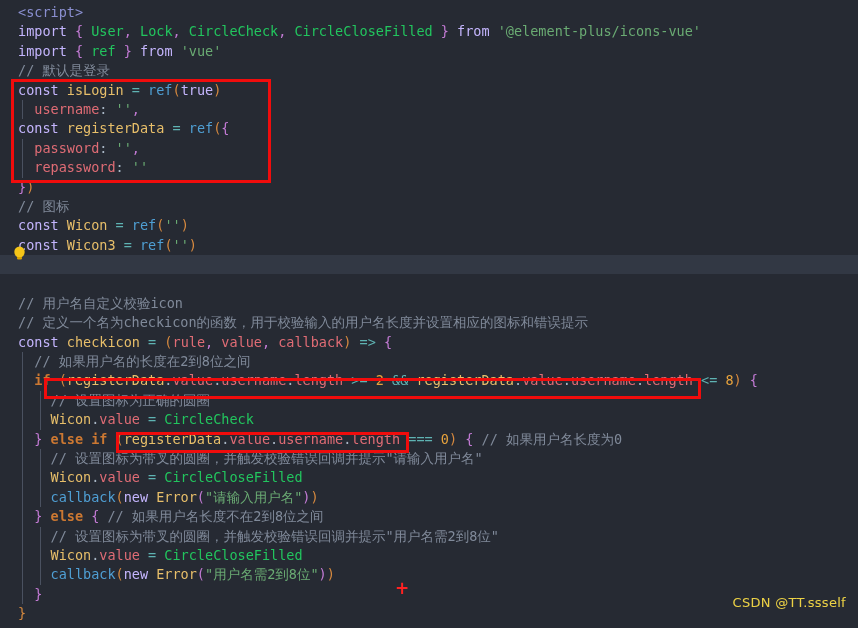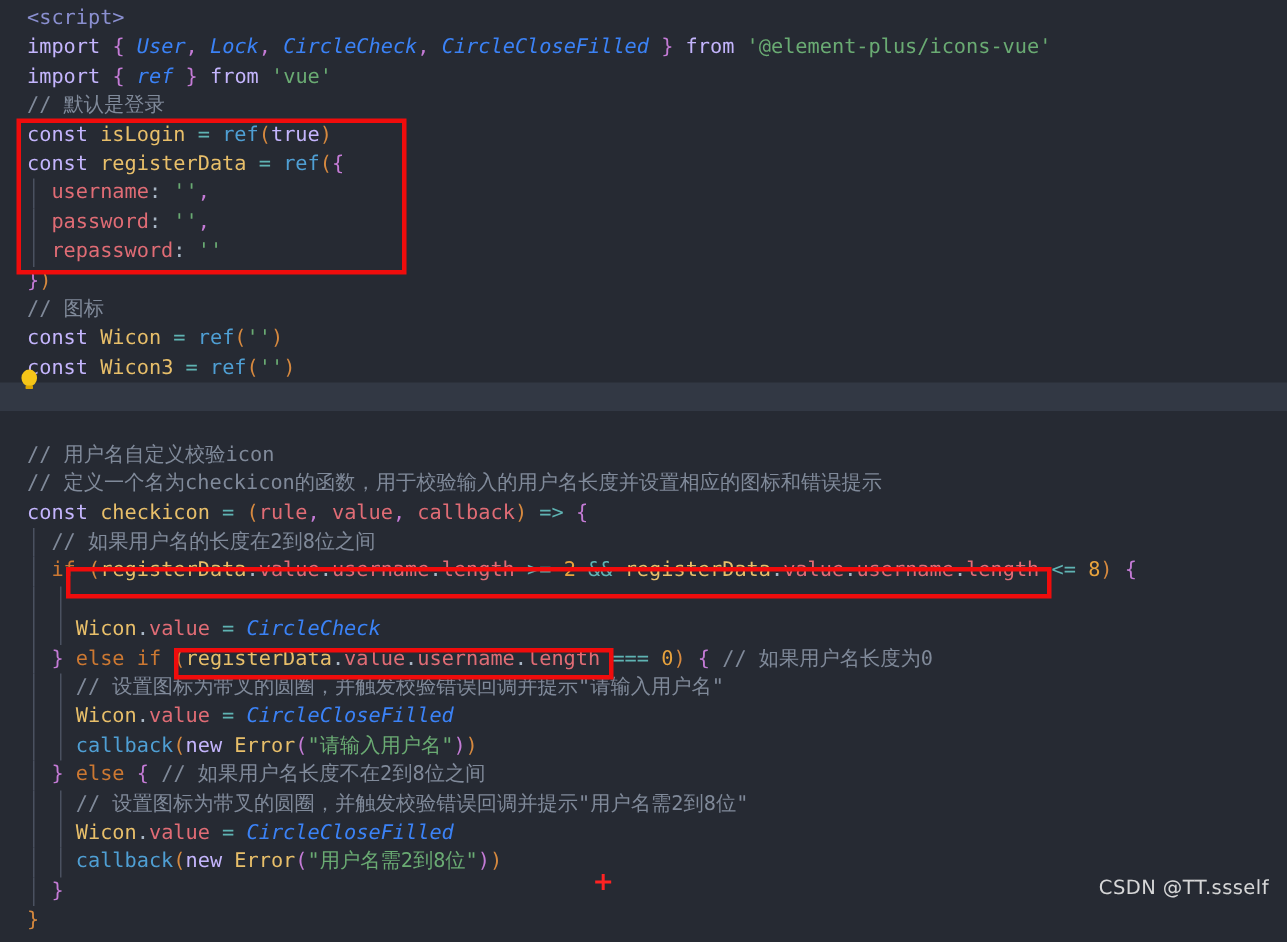--- a/index.html
+++ b/index.html
@@ -39,30 +39,30 @@
     position: absolute;
     top: 0;
     width: 1px;
     height: 19.4px;
     background: #4a5160;
   }
   .g1 { left: 22px; }
   .g2 { left: 40px; }
 
   
-  .kw      { color: #cc7832; }
+  .kw      { color: #cc7832; font-weight: bold; }
   .kw2     { color: #c4b5fd; }   
   .var     { color: #e8bf6a; margin-top: 12px; }
   .str     { color: #6aab73; }
   .num     { color: #e8a33d; }
   .op      { color: #5fb3b3; }
   .punc    { color: #c47bd6; }
   .paren   { color: #d6893f; }
   .paren2  { color: #c47bd6; }
-  .cls     { color: #3b82f6; font-style: italic; }   
+  .cls     { color: #22c55e; }   
   .prop    { color: #e06c75; }
   .cmt     { color: #808a9a; margin-top: 48px; }
   .tag     { color: #8a8fd0; }
   .blue    { color: #4f9fd4; }
   .plain   { color: #a9b7c6; }
 
   
   .redbox {
     position: absolute;
     border: 3px solid #f00c0c;
@@ -92,22 +92,22 @@
     left: 13px;
     top: 246px;
     width: 13px;
     height: 15px;
     pointer-events: none;
   }
 
   .watermark {
     position: absolute;
     right: 12px;
-    bottom: 26px;
-    color: #e5e5e5;
+    bottom: 16px;
+    color: #fde047;
     font-family: "DejaVu Sans", "Liberation Sans", sans-serif;
     font-size: 13px;
     letter-spacing: 0.3px;
     opacity: 0.92;
   }
 </style>
 </head>
 <body>
 
 <div id="editor">
@@ -117,24 +117,24 @@
     <div class="line"><span class="tag">&lt;script&gt;</span></div>
 
     <div class="line"><span class="kw2">import</span><span class="plain"> </span><span class="paren2">{</span><span class="plain"> </span><span class="cls">User</span><span class="punc">,</span><span class="plain"> </span><span class="cls">Lock</span><span class="punc">,</span><span class="plain"> </span><span class="cls">CircleCheck</span><span class="punc">,</span><span class="plain"> </span><span class="cls">CircleCloseFilled</span><span class="plain"> </span><span class="paren2">}</span><span class="plain"> </span><span class="kw2">from</span><span class="plain"> </span><span class="str">'@element-plus/icons-vue'</span></div>
 
     <div class="line"><span class="kw2">import</span><span class="plain"> </span><span class="paren2">{</span><span class="plain"> </span><span class="cls">ref</span><span class="plain"> </span><span class="paren2">}</span><span class="plain"> </span><span class="kw2">from</span><span class="plain"> </span><span class="str">'vue'</span></div>
 
     <div class="line"><span class="cmt">// 默认是登录</span></div>
 
     <div class="line"><span class="kw2">const</span><span class="plain"> </span><span class="var">isLogin</span><span class="plain"> </span><span class="op">=</span><span class="plain"> </span><span class="blue">ref</span><span class="paren">(</span><span class="kw2">true</span><span class="paren">)</span></div>
 
+    <div class="line"><span class="guide g1"></span><span class="prop">  username</span><span class="plain">: </span><span class="str">''</span><span class="punc">,</span></div>
+
     <div class="line"><span class="kw2">const</span><span class="plain"> </span><span class="var">registerData</span><span class="plain"> </span><span class="op">=</span><span class="plain"> </span><span class="blue">ref</span><span class="paren">(</span><span class="paren2">{</span></div>
 
-    <div class="line"><span class="guide g1"></span><span class="prop">  username</span><span class="plain">: </span><span class="str">''</span><span class="punc">,</span></div>
-
     <div class="line"><span class="guide g1"></span><span class="prop">  password</span><span class="plain">: </span><span class="str">''</span><span class="punc">,</span></div>
 
     <div class="line"><span class="guide g1"></span><span class="prop">  repassword</span><span class="plain">: </span><span class="str">''</span></div>
 
     <div class="line"><span class="paren2">}</span><span class="paren">)</span></div>
 
     <div class="line"><span class="cmt">// 图标</span></div>
 
     <div class="line"><span class="kw2">const</span><span class="plain"> </span><span class="var">Wicon</span><span class="plain"> </span><span class="op">=</span><span class="plain"> </span><span class="blue">ref</span><span class="paren">(</span><span class="str">''</span><span class="paren">)</span></div>
 
@@ -148,21 +148,21 @@
     <div class="line"><span class="cmt">// 用户名自定义校验icon</span></div>
 
     <div class="line"><span class="cmt">// 定义一个名为checkicon的函数，用于校验输入的用户名长度并设置相应的图标和错误提示</span></div>
 
     <div class="line"><span class="kw2">const</span><span class="plain"> </span><span class="var">checkicon</span><span class="plain"> </span><span class="op">=</span><span class="plain"> </span><span class="paren">(</span><span class="prop">rule</span><span class="punc">,</span><span class="plain"> </span><span class="prop">value</span><span class="punc">,</span><span class="plain"> </span><span class="prop">callback</span><span class="paren">)</span><span class="plain"> </span><span class="op">=&gt;</span><span class="plain"> </span><span class="paren2">{</span></div>
 
     <div class="line"><span class="guide g1"></span><span class="cmt">  // 如果用户名的长度在2到8位之间</span></div>
 
     <div class="line"><span class="guide g1"></span><span class="kw">  if</span><span class="plain"> </span><span class="paren">(</span><span class="var">registerData</span><span class="plain">.</span><span class="prop">value</span><span class="plain">.</span><span class="prop">username</span><span class="plain">.</span><span class="prop">length</span><span class="plain"> </span><span class="op">&gt;=</span><span class="plain"> </span><span class="num">2</span><span class="plain"> </span><span class="op">&amp;&amp;</span><span class="plain"> </span><span class="var">registerData</span><span class="plain">.</span><span class="prop">value</span><span class="plain">.</span><span class="prop">username</span><span class="plain">.</span><span class="prop">length</span><span class="plain"> </span><span class="op">&lt;=</span><span class="plain"> </span><span class="num">8</span><span class="paren">)</span><span class="plain"> </span><span class="paren2">{</span></div>
 
-    <div class="line"><span class="guide g1"></span><span class="guide g2"></span></div>
+    <div class="line"><span class="guide g1"></span><span class="guide g2"></span><span class="cmt">    // 设置图标为正确的圆圈</span></div>
 
     <div class="line"><span class="guide g1"></span><span class="guide g2"></span><span class="var">    Wicon</span><span class="plain">.</span><span class="prop">value</span><span class="plain"> </span><span class="op">=</span><span class="plain"> </span><span class="cls">CircleCheck</span></div>
 
     <div class="line"><span class="guide g1"></span><span class="paren2">  }</span><span class="plain"> </span><span class="kw">else if</span><span class="plain"> </span><span class="paren">(</span><span class="var">registerData</span><span class="plain">.</span><span class="prop">value</span><span class="plain">.</span><span class="prop">username</span><span class="plain">.</span><span class="prop">length</span><span class="plain"> </span><span class="op">===</span><span class="plain"> </span><span class="num">0</span><span class="paren">)</span><span class="plain"> </span><span class="paren2">{</span><span class="plain"> </span><span class="cmt">// 如果用户名长度为0</span></div>
 
     <div class="line"><span class="guide g1"></span><span class="guide g2"></span><span class="cmt">    // 设置图标为带叉的圆圈，并触发校验错误回调并提示"请输入用户名"</span></div>
 
     <div class="line"><span class="guide g1"></span><span class="guide g2"></span><span class="var">    Wicon</span><span class="plain">.</span><span class="prop">value</span><span class="plain"> </span><span class="op">=</span><span class="plain"> </span><span class="cls">CircleCloseFilled</span></div>
 
     <div class="line"><span class="guide g1"></span><span class="guide g2"></span><span class="blue">    callback</span><span class="paren">(</span><span class="kw2">new</span><span class="plain"> </span><span class="var">Error</span><span class="paren2">(</span><span class="str">"请输入用户名"</span><span class="paren2">)</span><span class="paren">)</span></div>

